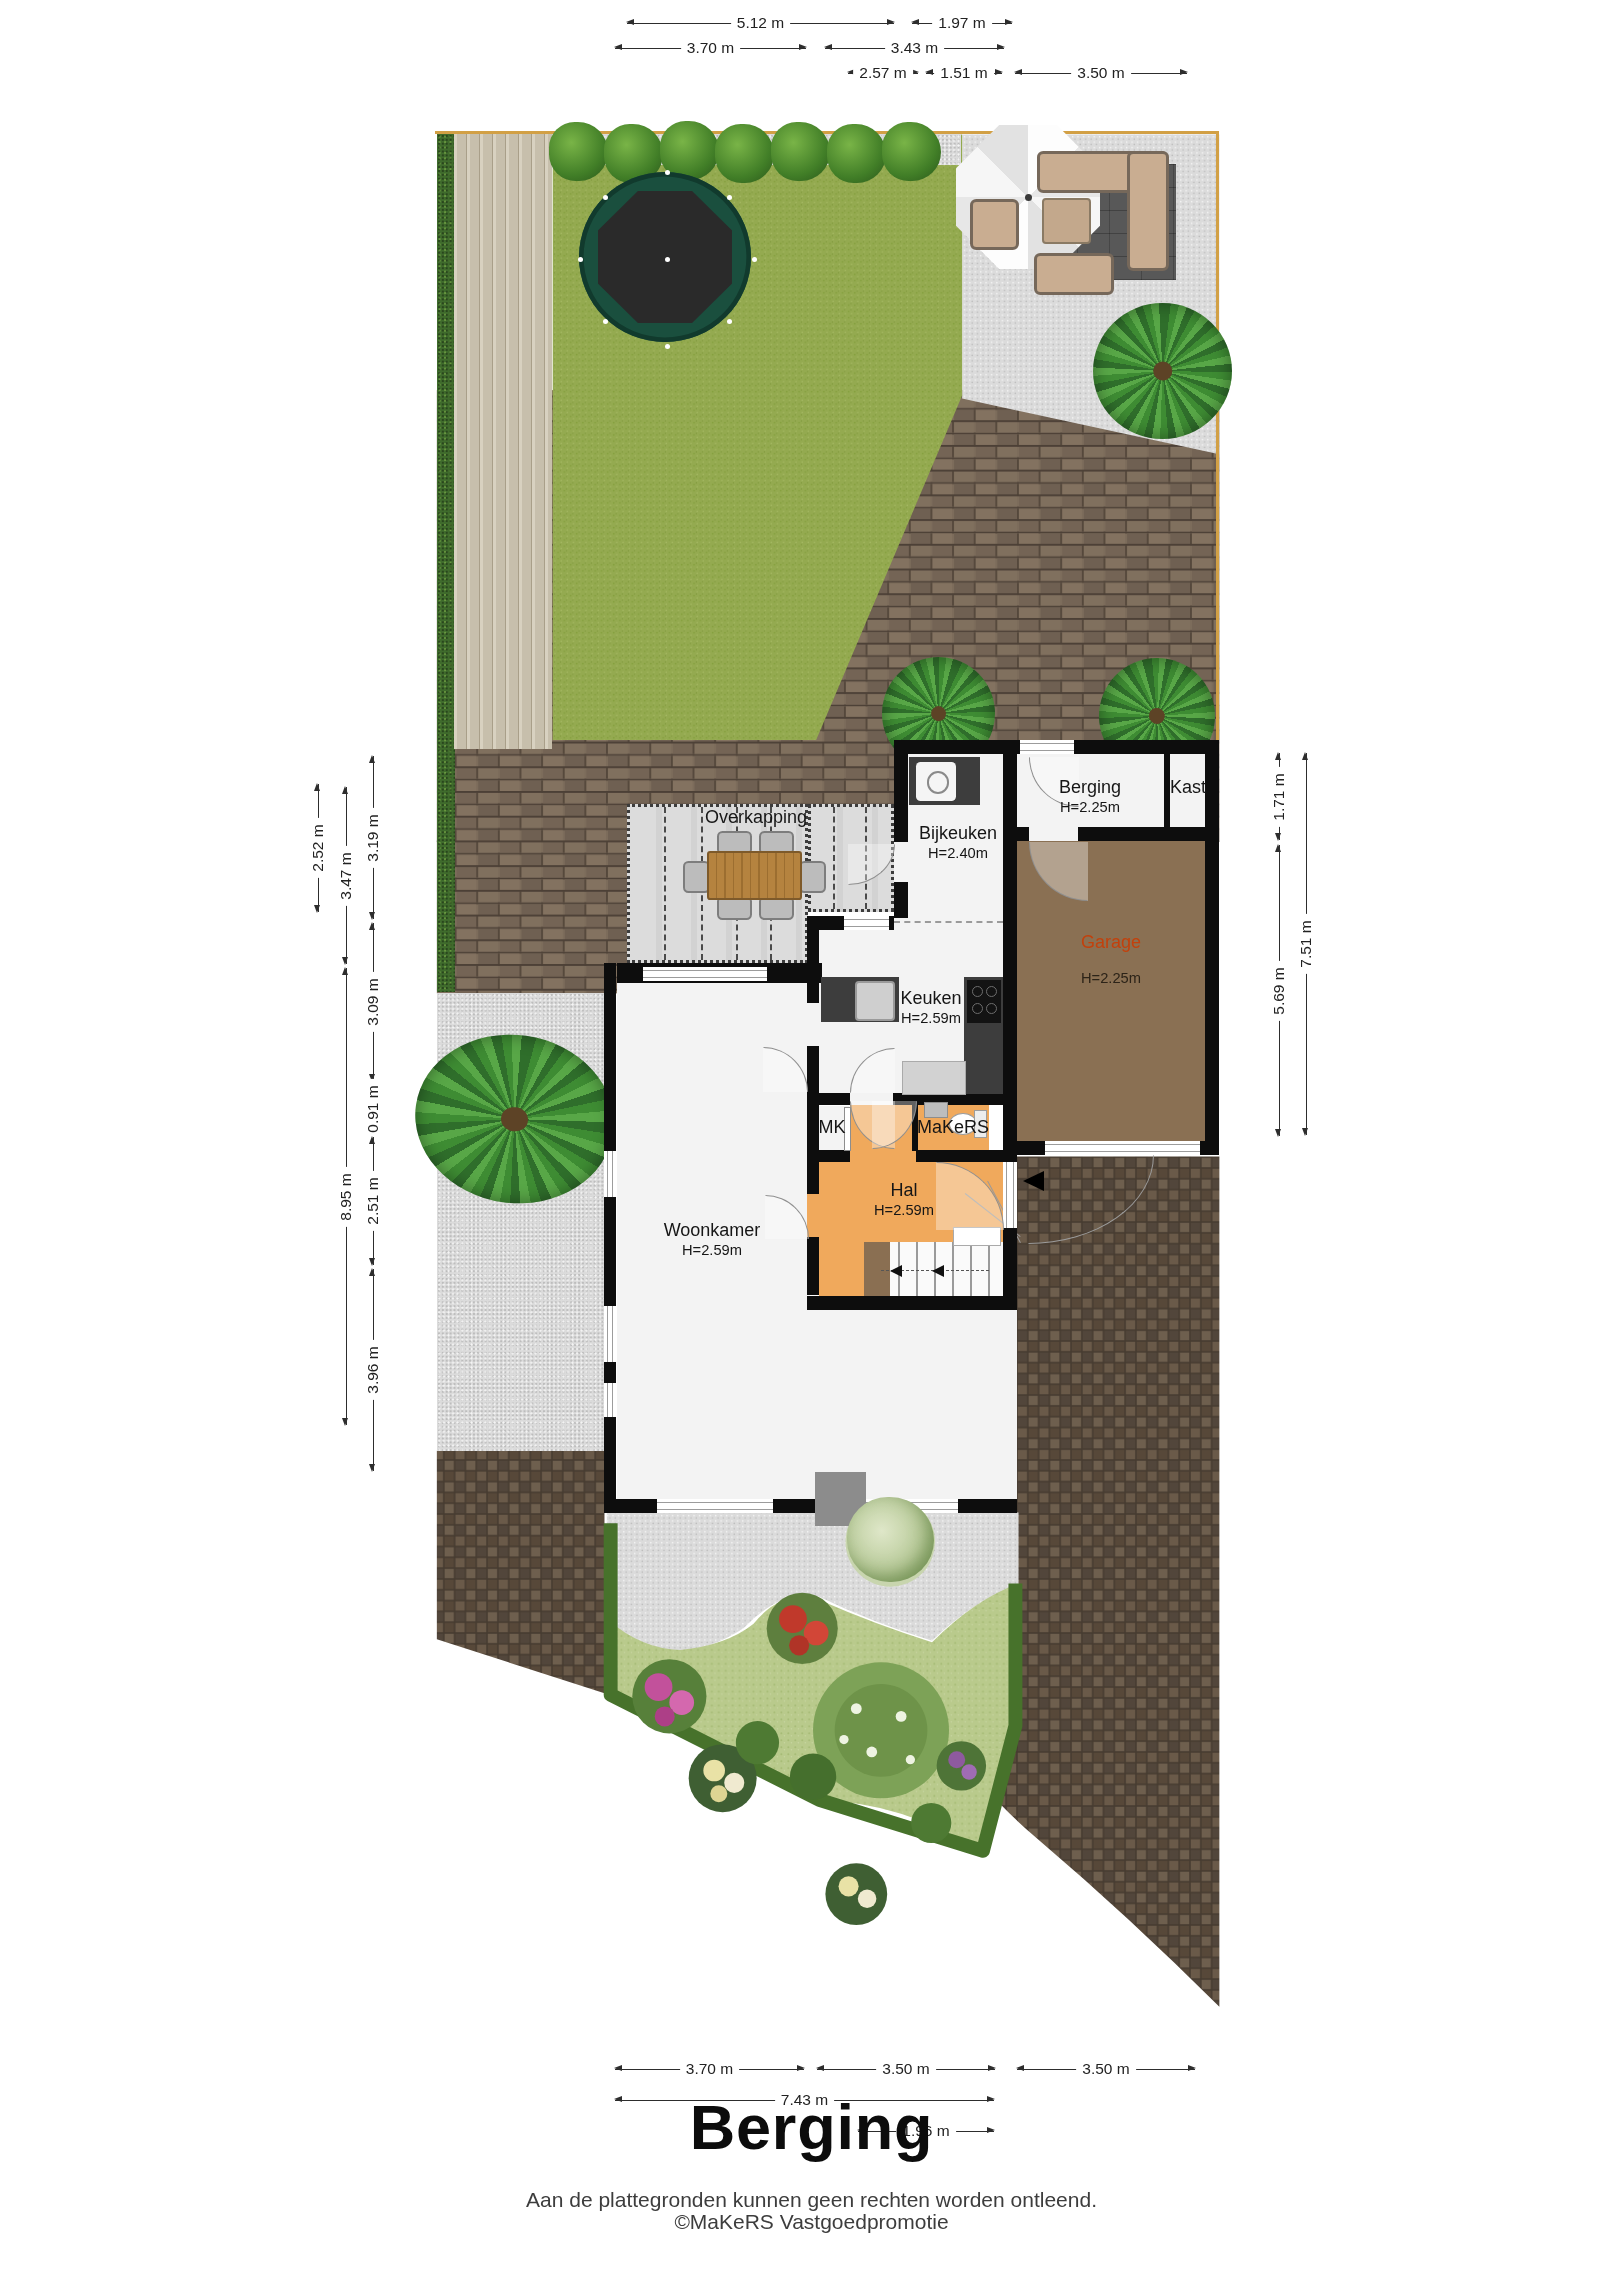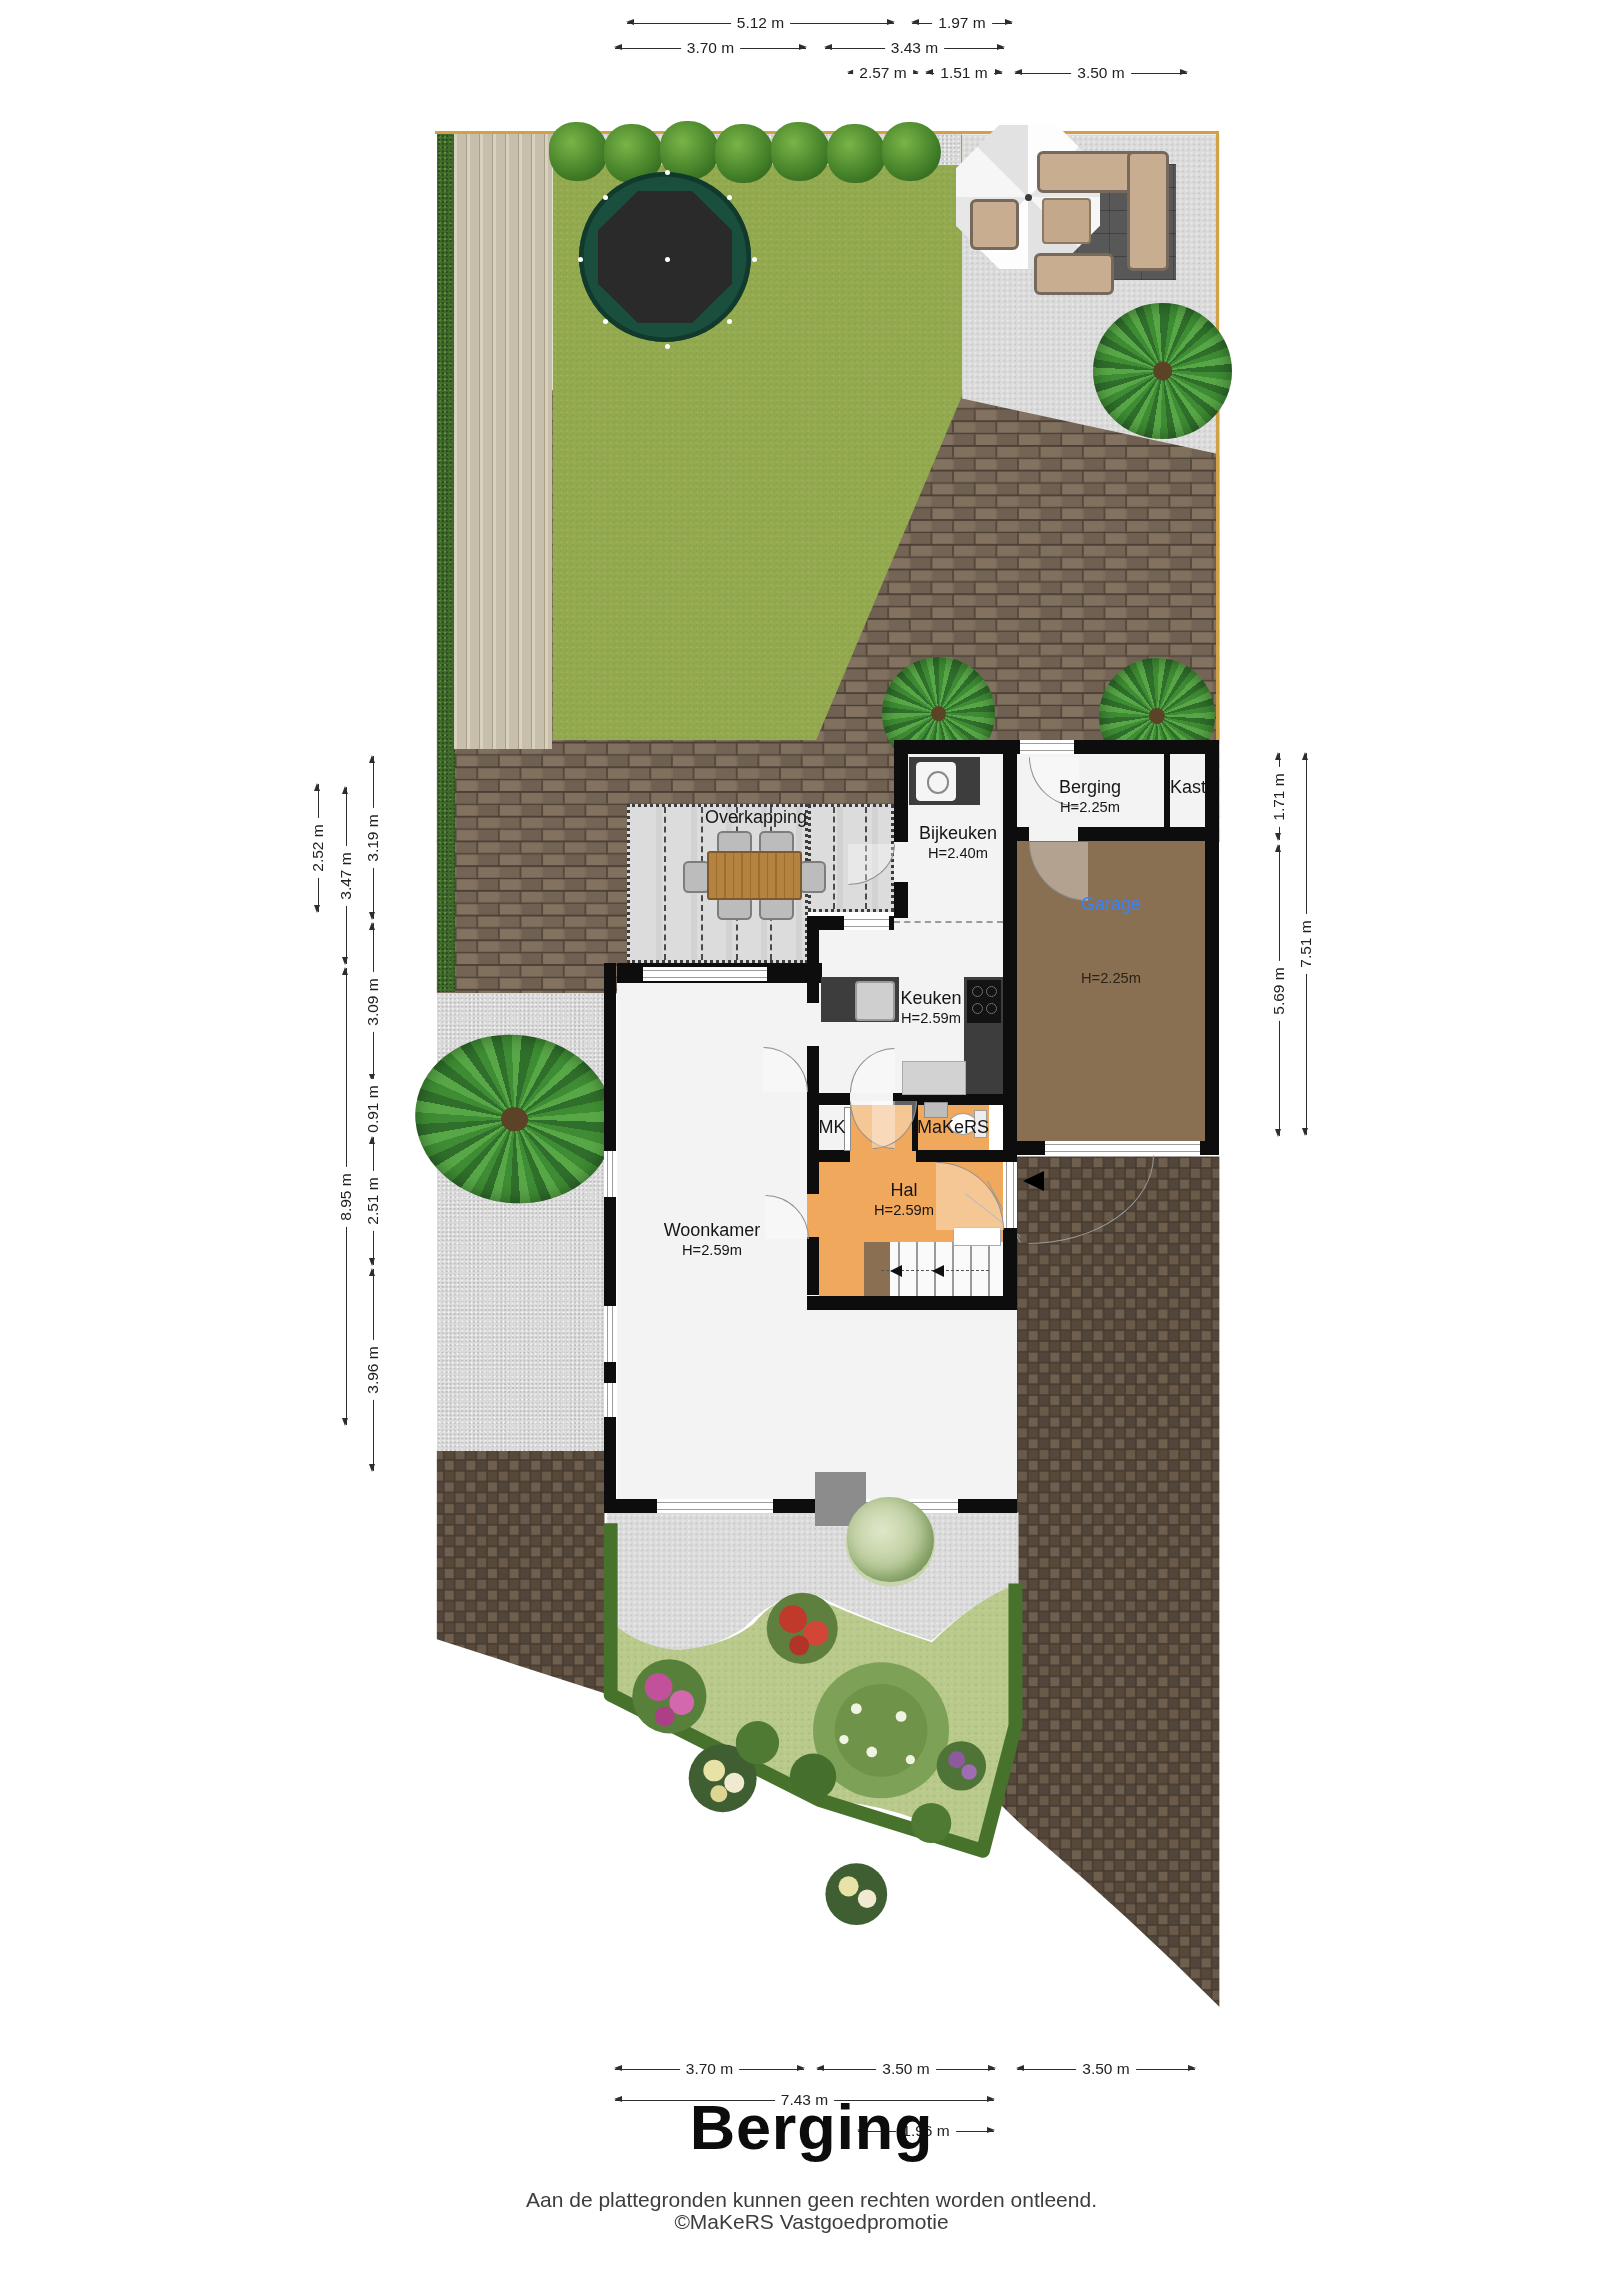--- a/index.html
+++ b/index.html
@@ -313,21 +313,21 @@
               box-shadow:inset -6.2px -6.2px 17px rgba(90,120,60,.55);"></div>
 
   <span class="roomlabel" style="left:756px;top:817px;">Overkapping</span>
   <span class="roomlabel" style="left:958px;top:833px;">Bijkeuken</span>
   <span class="roomsub" style="left:958px;top:853px;">H=2.40m</span>
   <span class="roomlabel" style="left:1090px;top:787px;">Berging</span>
   <span class="roomsub" style="left:1090px;top:807px;">H=2.25m</span>
   <span class="roomlabel" style="left:1188px;top:787px;">Kast</span>
   <span class="roomlabel" style="left:931px;top:998px;">Keuken</span>
   <span class="roomsub" style="left:931px;top:1018px;">H=2.59m</span>
-  <span class="roomlabel" style="left:1111px;top:904px;color:#3b82f6;">Garage</span>
+  <span class="roomlabel" style="left:1111px;top:942px;color:#c2410c;">Garage</span>
   <span class="roomsub" style="left:1111px;top:978px;color:#2c2318;">H=2.25m</span>
   <span class="roomlabel" style="left:832px;top:1127px;">MK</span>
   <span class="roomlabel" style="left:953px;top:1127px;">MaKeRS</span>
   <span class="roomlabel" style="left:904px;top:1190px;">Hal</span>
   <span class="roomsub" style="left:904px;top:1210px;">H=2.59m</span>
   <span class="roomlabel" style="left:712px;top:1230px;">Woonkamer</span>
   <span class="roomsub" style="left:712px;top:1250px;">H=2.59m</span>
 
   <div class="dimh" style="left:627px;top:23px;width:267px;">
       <i class="a"></i>

